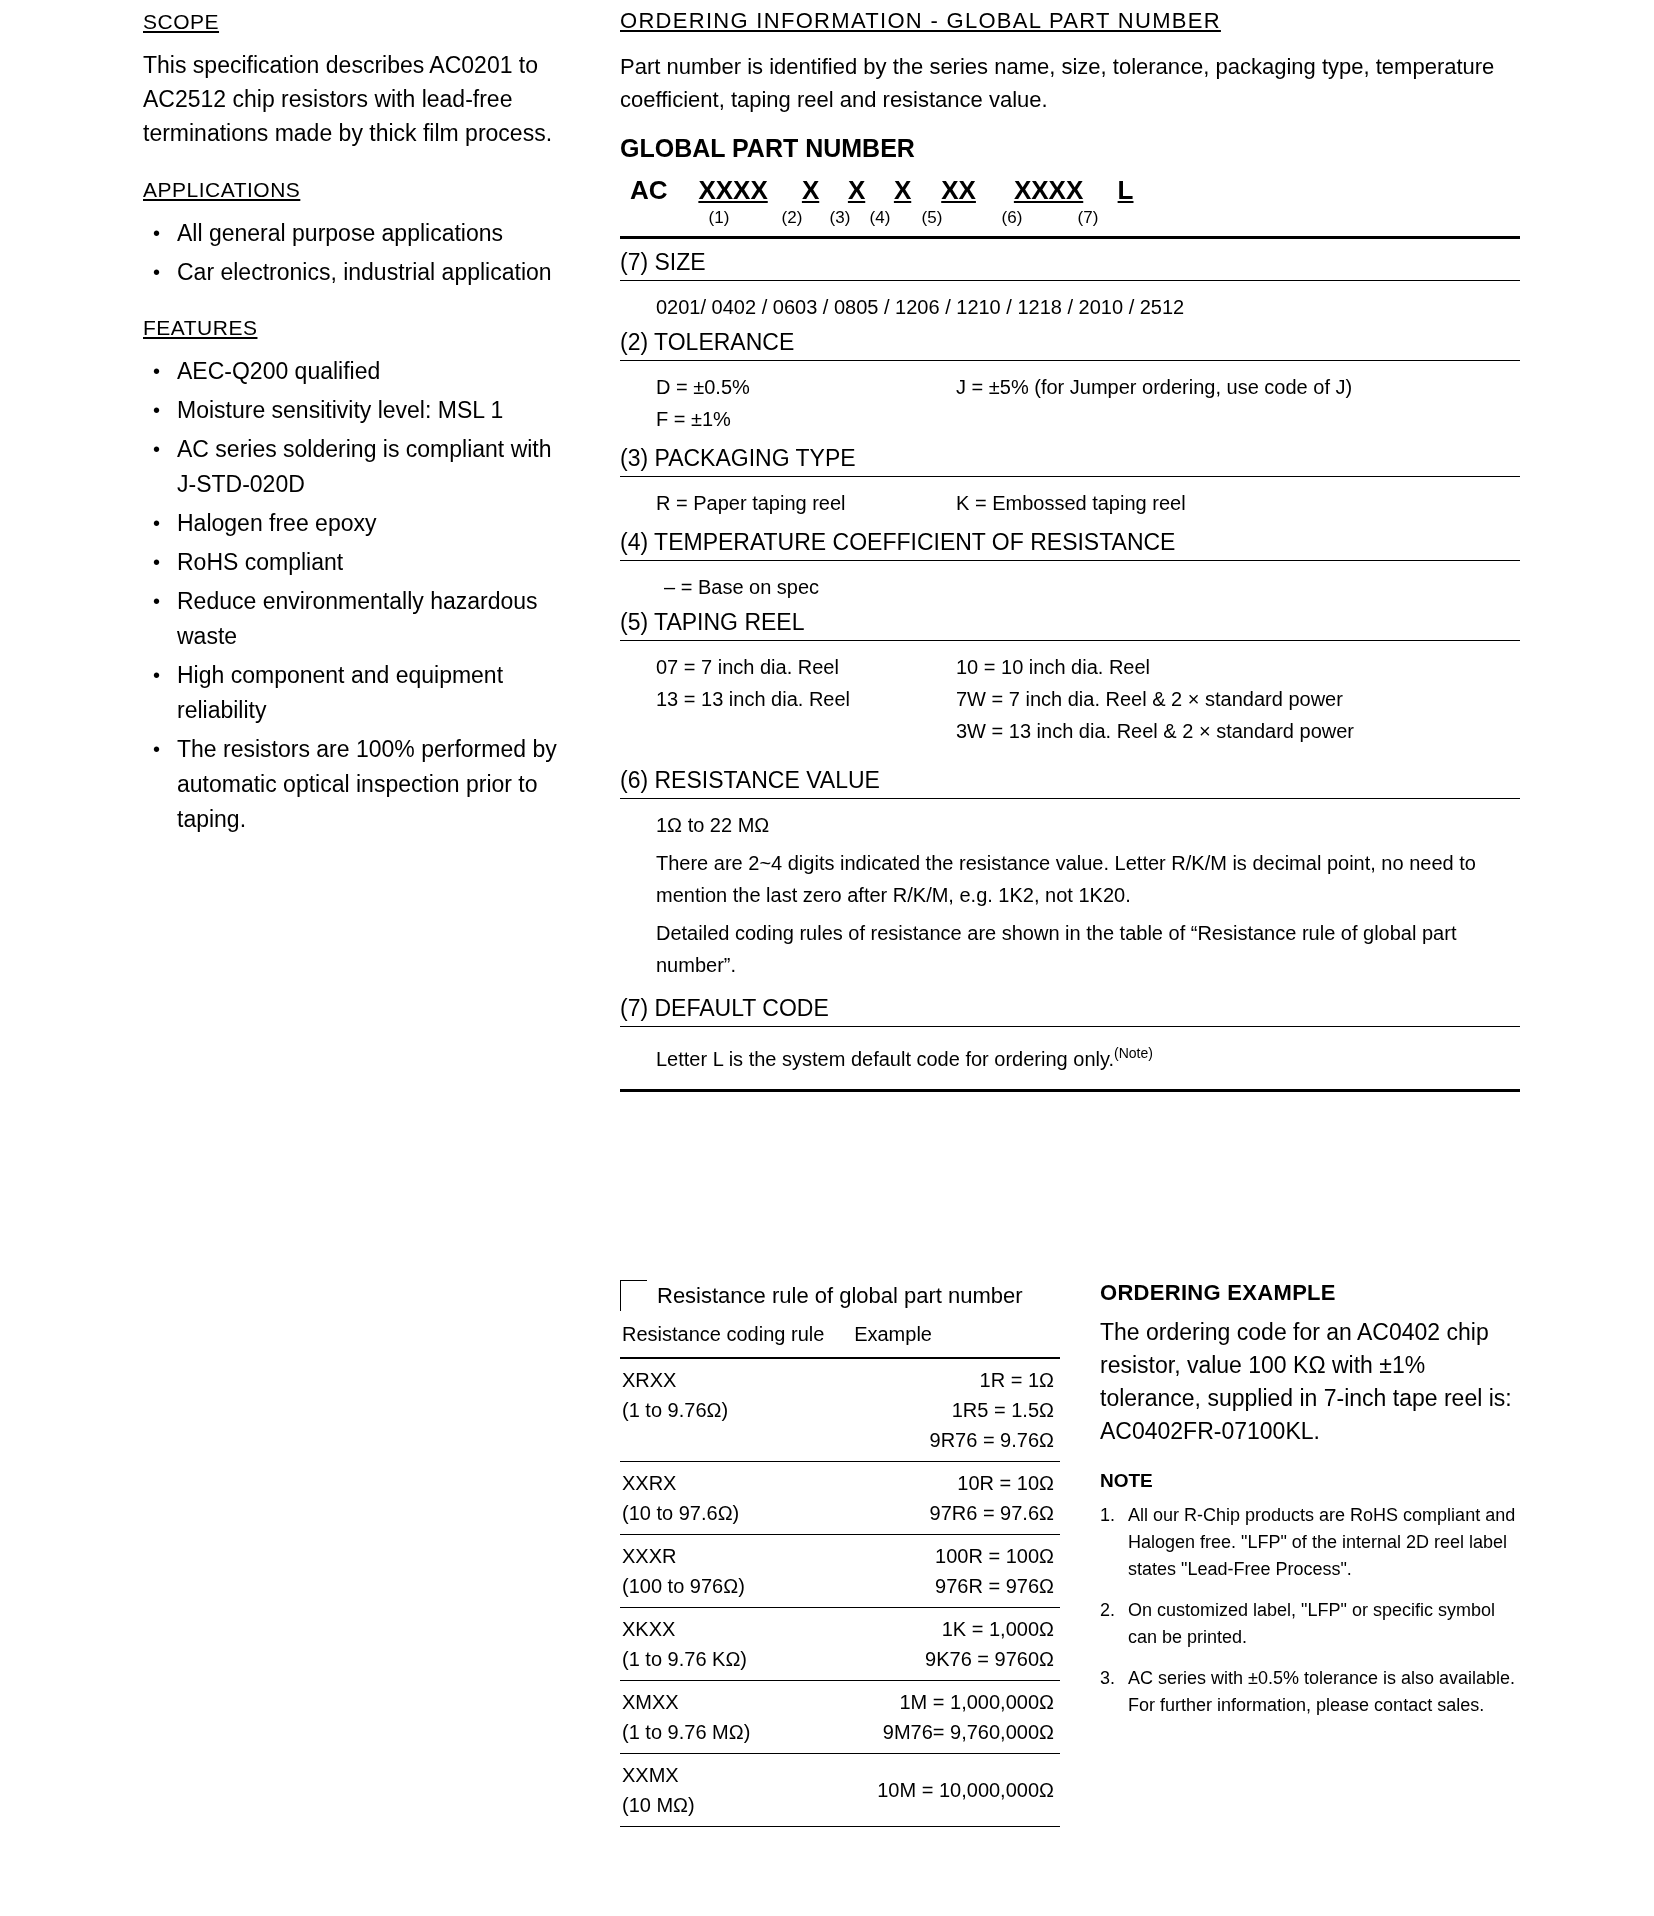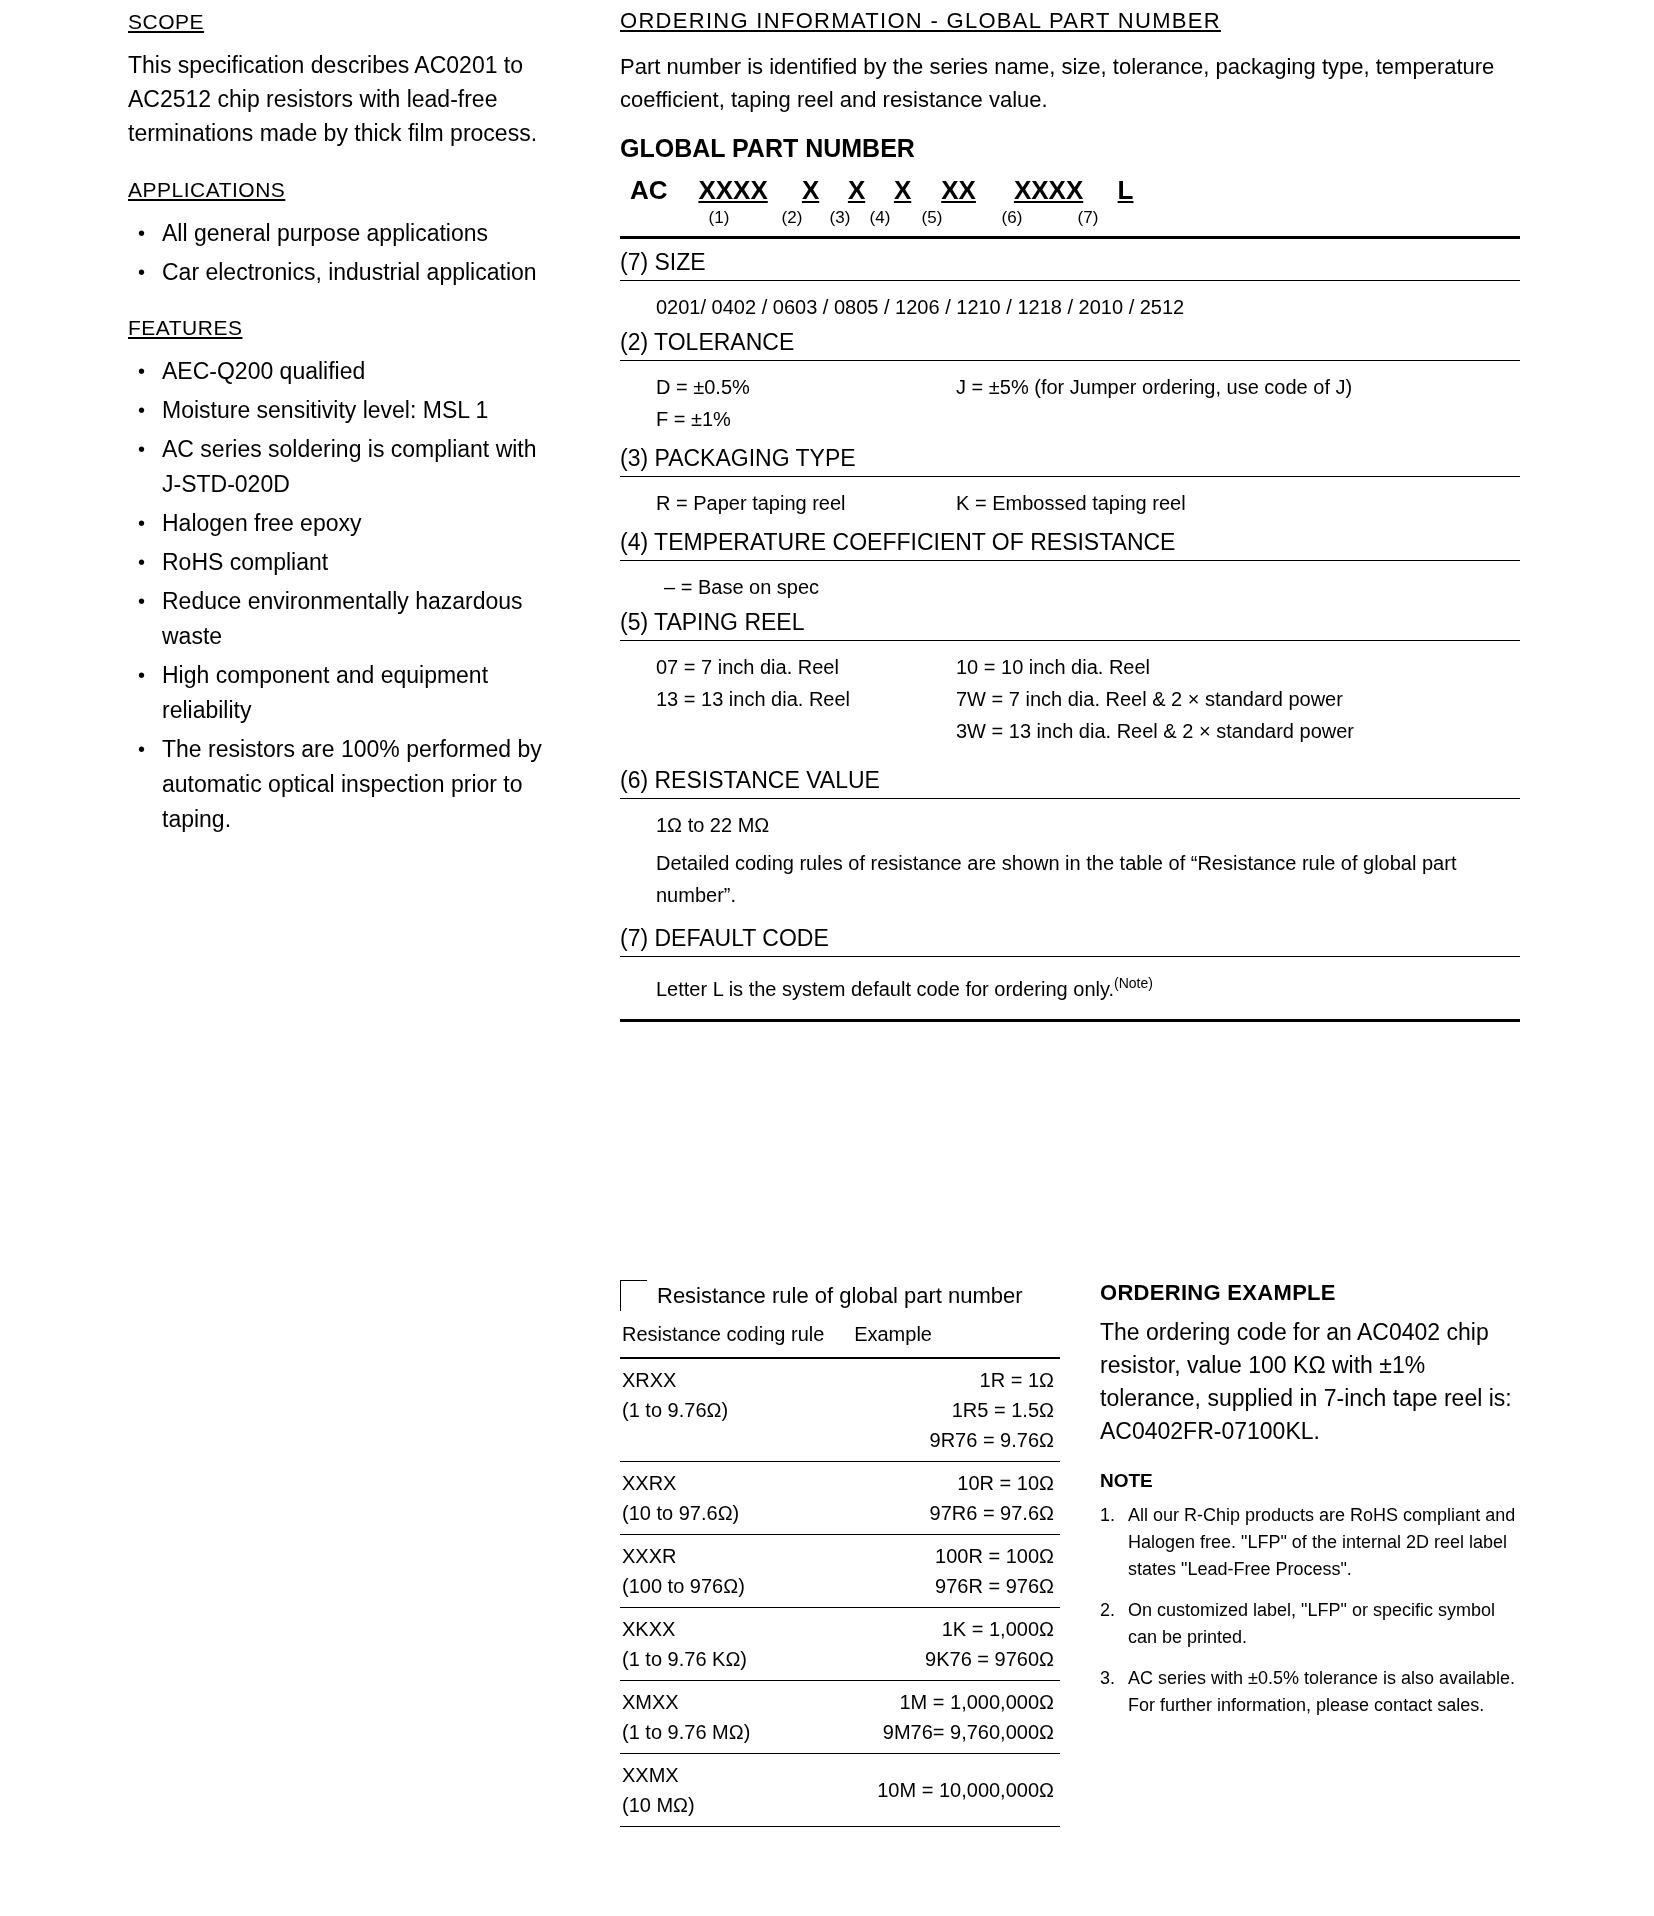--- a/index.html
+++ b/index.html
@@ -17,21 +17,21 @@
   .page {
     position: relative;
     width: 1654px;
     height: 1916px;
     padding: 0;
     box-sizing: border-box;
   }
   
   .left-col {
     position: absolute;
-    left: 128px;
+    left: 143px;
     top: 10px;
     width: 430px;
   }
   .right-col {
     position: absolute;
     left: 620px;
     top: 8px;
     width: 900px;
   }
   .sec-head {
@@ -342,20 +342,21 @@
       <div class="c2">7W = 7 inch dia. Reel &amp; 2 × standard power</div>
     </div>
     <div class="two-col" style="margin-bottom:20px">
       <div class="c1"></div>
       <div class="c2">3W = 13 inch dia. Reel &amp; 2 × standard power</div>
     </div>
 
     <div class="item-head">(6) RESISTANCE VALUE</div>
     <hr class="hr-thin">
     <div class="item-body">1Ω to 22 MΩ</div>
+    <div class="item-body">There are 2~4 digits indicated the resistance value. Letter R/K/M is decimal point, no need to mention the last zero after R/K/M, e.g. 1K2, not 1K20.</div>
     <div class="item-body" style="margin-bottom:14px">Detailed coding rules of resistance are shown in the table of “Resistance rule of global part number”.</div>
 
     <div class="item-head">(7) DEFAULT CODE</div>
     <hr class="hr-thin">
     <div class="item-body">
       <span>Letter L is the system default code for ordering only.</span><span class="sup">(Note)</span>
     </div>
     <hr class="hr-thick" style="margin-top:14px">
   </div>
 

